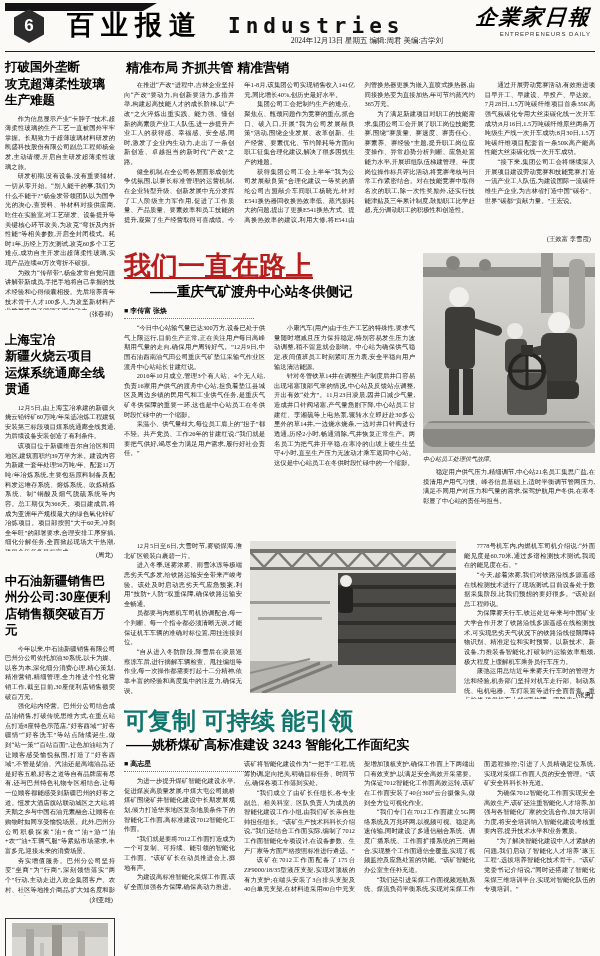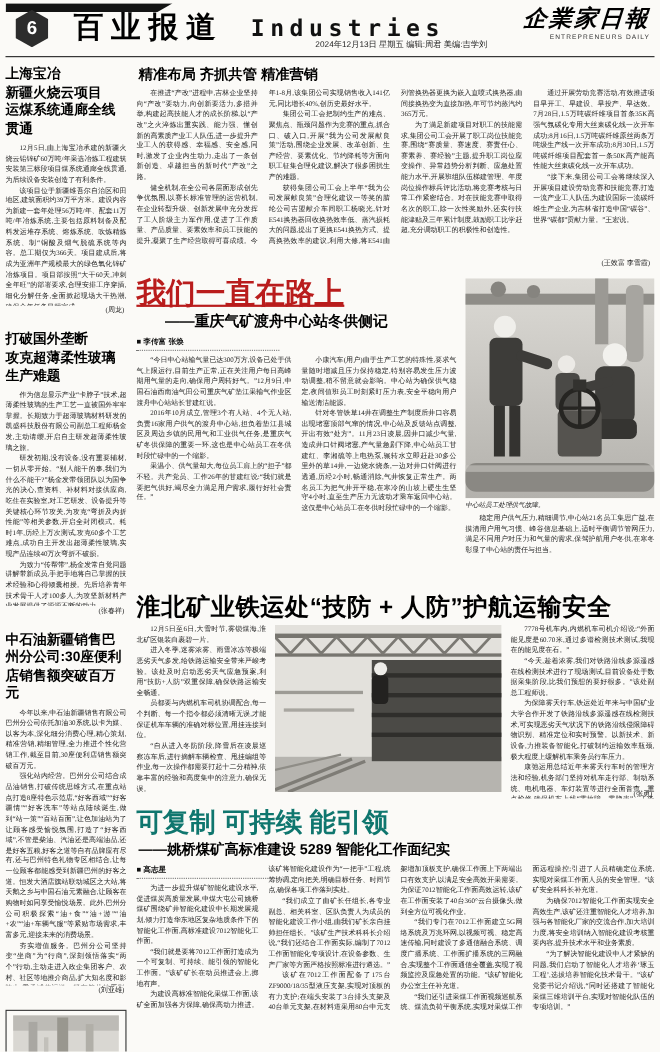--- a/index.html
+++ b/index.html
@@ -14,21 +14,21 @@
                  clip-path:polygon(0 0,100% 0,calc(100% - 14px) 100%,0 100%); }
   .hexbadge { position:absolute; left:9px; top:9px; width:30px; height:34px; background:#2c2c2c;
               clip-path:polygon(50% 0,100% 25%,100% 75%,50% 100%,0 75%,0 25%);
               display:flex; align-items:center; justify-content:center;
               color:#fff; font:bold 17px "Liberation Sans",sans-serif; }
   .section-cn { position:absolute; left:62px; top:12px; font:900 27px/1 "Liberation Sans","DejaVu Sans",sans-serif;
                 letter-spacing:7px; color:#000; }
   .section-en { position:absolute; left:223px; top:16px; font:bold 21px/1 "DejaVu Sans Mono",monospace;
                 letter-spacing:5px; color:#111; }
   .dateline { position:absolute; right:152px; top:36px; font-size:7.5px; color:#222;
-              font-family:Liberation Sans, sans-serif; }
+              font-family:Liberation Serif, serif; }
   .masthead { position:absolute; right:4px; top:7px; width:146px; text-align:right; }
   .masthead-cn { font:900 italic 21px/1 "Liberation Serif",serif; letter-spacing:2px; color:#000;
                  transform:skewX(-4deg); }
   .masthead-en { font-size:6px; letter-spacing:1px; color:#333; margin-top:3px;
                  font-family:"Liberation Sans",sans-serif; }
 
   
   .content { display:flex; gap:9px; padding-top:7px; }
   .sidebar { width:110px; flex:none; }
   .maincol { flex:1; min-width:0; }
@@ -100,40 +100,40 @@
       <div class="masthead-cn">企業家日報</div>
       <div class="masthead-en">ENTREPRENEURS DAILY</div>
     </div>
   </div>
 
   <div class="content">
 
     <div class="sidebar">
 
       <div class="s-art">
-        <div class="s-title">上海宝冶
-新疆火烧云项目
-运煤系统通廊全线贯通</div>
-        <div class="s-body bodytext h148">
-            <p>12月5日,由上海宝冶承建的新疆火烧云铅锌矿60万吨/年采选冶炼工程建筑安装第三标段项目煤系统通廊全线贯通,为后续设备安装创造了有利条件。</p>
-            <p>该项目位于新疆维吾尔自治区和田地区,建筑面积约39万平方米。建设内容为新建一套年处理56万吨/年、配套11万吨/年冶炼系统,主要包括原料制备及配料发运堆存系统、熔炼系统、吹炼精炼系统、制“铜酸及烟气脱硫系统等内容。总工期仅为366天。项目建成后,将成为亚洲年产规模最大的绿色氧化锌矿冶炼项目。项目部按照“大干60天,冲刺全年旺”的部署要求,合理安排工序穿插,细化分解任务,全面掀起现场大干热潮,确保全年任务目标完成。</p>
-          </div>
-        <div class="sig">(周龙)</div>
-      </div>
-
-      <div class="s-art">
         <div class="s-title">打破国外垄断
 攻克超薄柔性玻璃
 生产难题</div>
         <div class="s-body bodytext h196">
             <p>作为信息显示产业“卡脖子”技术,超薄柔性玻璃的生产工艺一直被国外牢牢掌握。长期致力于超薄玻璃材料研发的凯盛科技股份有限公司副总工程师杨金发,主动请缨,开启自主研发超薄柔性玻璃之旅。</p>
             <p>研发初期,没有设备,没有重要辅材,一切从零开始。“别人能干的事,我们为什么不能干?”杨金发带领团队以为国争光的决心,查资料、补材料对接供应商,吃住在实验室,对工艺研发、设备提升等关键核心环节攻关,为攻克“弯折及内折性能”等相关参数,开启全封闭模式。耗时1年,历经上万次测试,攻克60多个工艺难点,成功自主开发出超薄柔性玻璃,实现产品连续40万次弯折不破损。</p>
             <p>为致力“传帮带”,杨金发常自觉问题讲解带新成员,手把手地将自己掌握的技术经验和心得倾囊相授。先后培养青年技术骨干人才100多人,为攻坚新材料产业发展提供了源源不断的动力。</p>
           </div>
         <div class="sig">(张春祥)</div>
+      </div>
+
+      <div class="s-art">
+        <div class="s-title">上海宝冶
+新疆火烧云项目
+运煤系统通廊全线贯通</div>
+        <div class="s-body bodytext h148">
+            <p>12月5日,由上海宝冶承建的新疆火烧云铅锌矿60万吨/年采选冶炼工程建筑安装第三标段项目煤系统通廊全线贯通,为后续设备安装创造了有利条件。</p>
+            <p>该项目位于新疆维吾尔自治区和田地区,建筑面积约39万平方米。建设内容为新建一套年处理56万吨/年、配套11万吨/年冶炼系统,主要包括原料制备及配料发运堆存系统、熔炼系统、吹炼精炼系统、制“铜酸及烟气脱硫系统等内容。总工期仅为366天。项目建成后,将成为亚洲年产规模最大的绿色氧化锌矿冶炼项目。项目部按照“大干60天,冲刺全年旺”的部署要求,合理安排工序穿插,细化分解任务,全面掀起现场大干热潮,确保全年任务目标完成。</p>
+          </div>
+        <div class="sig">(周龙)</div>
       </div>
 
       <div class="s-art">
         <div class="s-title">中石油新疆销售巴州分公司:30座便利店销售额突破百万元</div>
         <div class="s-body bodytext h252">
             <p>今年以来,中石油新疆销售有限公司巴州分公司依托加油30系统,以卡为媒、以客为本,深化细分消费心理,精心策划,精准营销,精细管理,全力推进个性化营销工作,截至目前,30座便利店销售额突破百万元。</p>
             <p>强化站内经营。巴州分公司结合成品油销售,打破传统思维方式,在重点站点打造8座特色示范店,“好客西域”“好客疆情”“好客洗车”等站点陆续诞生,做到“站一策”“百站百面”,让色加油站为了让顾客感受愉悦氛围,打造了“好客西域”,不管是柴油、汽油还是高端油品,还是好客五粮,好客之道等自有品牌应有尽有,还与巴州特色礼物专区相结合,让每一位顾客都能感受到新疆巴州的好客之道。恒发大酒店旗站联动城区之大站,将天鹅之乡与中国石油元素融合,让顾客在购物时如同享受愉悦场景。此外,巴州分公司积极探索“油+食”“油+游”“油+农”“油+车辆气服”等紧贴市场需求,丰富多元,迎接未来的消费场景。</p>
             <p>夯实增值服务。巴州分公司坚持变“坐商”为“行商”,深刻领悟落实“两个”行动,主动走进入政企集团客户、农村、社区等地推介商品,扩大知名度和影响力,秉承诚信运送、轻车简从的原则,为有需要的客户提供送货上门服务。秋收季节,给沿线江桥加油站周边顾客送货上门,为客户送去200箱的液油。四季度以来,龙头加油气站联合“双十10惠·电商节”走访周边客户20余家。通过全员努力,公司定制润滑油、酒类等重点品类毛利同比增长40%,收入同比增长57%,商品转化率同比提升8.2%。</p>
           </div>
         <div class="sig">(刘亚雄)</div>
@@ -225,21 +225,20 @@
             <rect x="98" y="92" width="12" height="10" fill="#33322f"></rect>
           </svg>
           <div class="caption">中心站员工处理供气故障。</div>
           <div class="b-tail bodytext">
               <p>稳定用户供气压力,精细调节,中心站21名员工集思广益,在摸清用户用气习惯、峰谷信息基础上,适时平衡调节管网压力,满足不同用户对压力和气量的需求,保驾护航用户冬供,在寒冬彰显了中心站的责任与担当。</p>
             </div>
         </div>
       </div>
 
       <div class="art-c">
-        <div class="head-c">淮北矿业铁运处“技防 + 人防”护航运输安全</div>
         <div class="c-flex">
           <div class="c-left bodytext">
               <p>12月5日至6日,大雪时节,雾锁煤海,淮北矿区银装白裹碧一片。</p>
               <p>进入冬季,迷雾浓雾、雨雪冰冻等极端恶劣天气多发,给铁路运输安全带来严峻考验。该处及时启动恶劣天气应急预案,利用“技防+人防”双重保障,确保铁路运输安全畅通。</p>
               <p>员都要与内燃机车司机协调配合,每一个判断、每一个指令都必须清晰无误,才能保证机车车辆的准确对标位置,用挂连接到位。</p>
               <p>“自从进入冬防阶段,降雪后在凌晨巡察冻车后,进行摘解车辆检查、甩挂编组等作业,每一次操作都需要打起十二分精神,依靠丰富的经验和高度集中的注意力,确保无误。</p>
             </div>
           <div class="c-photo">
             <svg class="photo-frame" width="206" height="152" viewBox="0 0 206 152">
               <rect width="206" height="152" fill="#e3e1dc"></rect>
@@ -270,21 +269,21 @@
               <p>“今天,趁着浓雾,我们对铁路沿线多源遥感在线检测技术进行了现场测试,目前设备处于数据采集阶段,比我们预想的要好很多。”该处副总工程师说。</p>
               <p>为保障雾天行车,铁运处近年来与中国矿业大学合作开发了铁路沿线多源遥感在线检测技术,可实现恶劣天气状况下的铁路沿线侵限障碍物识别、精准定位和实时预警。以新技术、新设备,力推装备智能化,打破制约运输效率瓶颈,极大程度上缓解机车乘务员行车压力。</p>
               <p>康弛运用总结近年来雾天行车时的管理方法和经验,机务部门坚持对机车走行部、制动系统、电机电器、车灯装置等进行全面普查、重点检修,确保机车上线“零故障、零隐患”。工务部门人员加强线路巡查,防止有异物侵限。电务部门定期巡查供电线路安全状况,确保供电安全。各段各级领导干部严格执行24小时轮流值班、跟班带班制度,一线指挥调度,确保发现问题及时处理。</p>
             </div>
         </div>
         <div class="sig" style="margin-top:-8px;">(张勇)</div>
       </div>
 
       <div class="art-d">
         <div class="head-d">可复制 可持续 能引领</div>
-        <div class="sub-d">——姚桥煤矿高标准建设 5289 智能化工作面纪实</div>
+        <div class="sub-d">——姚桥煤矿高标准建设 3243 智能化工作面纪实</div>
         <div class="d-body bodytext">
           <div class="byline d-byline">■ 高志星</div>
           <div>
               <p>为进一步提升煤矿智能化建设水平,促进煤炭高质量发展,中煤大屯公司姚桥煤矿围绕矿井智能化建设中长期发展规划,倾力打造华东地区复杂地质条件下的智能化工作面,高标准建设7012智能化工作面。</p>
               <p>“我们就是要将7012工作面打造成为一个可复制、可持续、能引领的智能化工作面。”该矿矿长在动员推进会上,掷地有声。</p>
               <p>为建设高标准智能化采煤工作面,该矿全面加强各方保障,确保高动力推进。该矿将智能化建设作为“一把手”工程,统筹协调,定向把关,明确目标任务、时间节点,确保各项工作落到实处。</p>
               <p>“我们成立了由矿长任组长,各专业副总、相关科室、区队负责人为成员的智能化建设工作小组,由我们矿长亲自挂帅担任组长。”该矿生产技术科科长介绍说,“我们还结合工作面实际,编制了7012工作面智能化专项设计,在设备参数、生产厂家等方面严格按照标准进行遴选。”</p>
               <p>该矿在7012工作面配备了175台ZF9000/18/35型液压支架,实现对顶板的有力支护;在端头安装了3台排头支架及40台单元支架,在材料道采用80台中元支架增加顶板支护,确保工作面上下两端出口有效支护,以满足安全高效开采需要。为保证7012智能化工作面高效运转,该矿在工作面安装了40台360°云台摄像头,做到全方位可视化作业。</p>
               <p>“我们专门在7012工作面建立5G网络系统及万兆环网,以视频可视、稳定高速传输,同时建设了多通信融合系统、调度广播系统、工作面扩播系统的三网融合,实现整个工作面通信全覆盖,实现了视频监控及应急处置的功能。”该矿智能化办公室主任补充道。</p>
               <p>“我们还引进采煤工作面视频巡航系统、煤流负荷平衡系统,实现对采煤工作面远程操控;引进了人员精确定位系统,实现对采煤工作面人员的安全管理。”该矿安全科科长补充道。</p>

